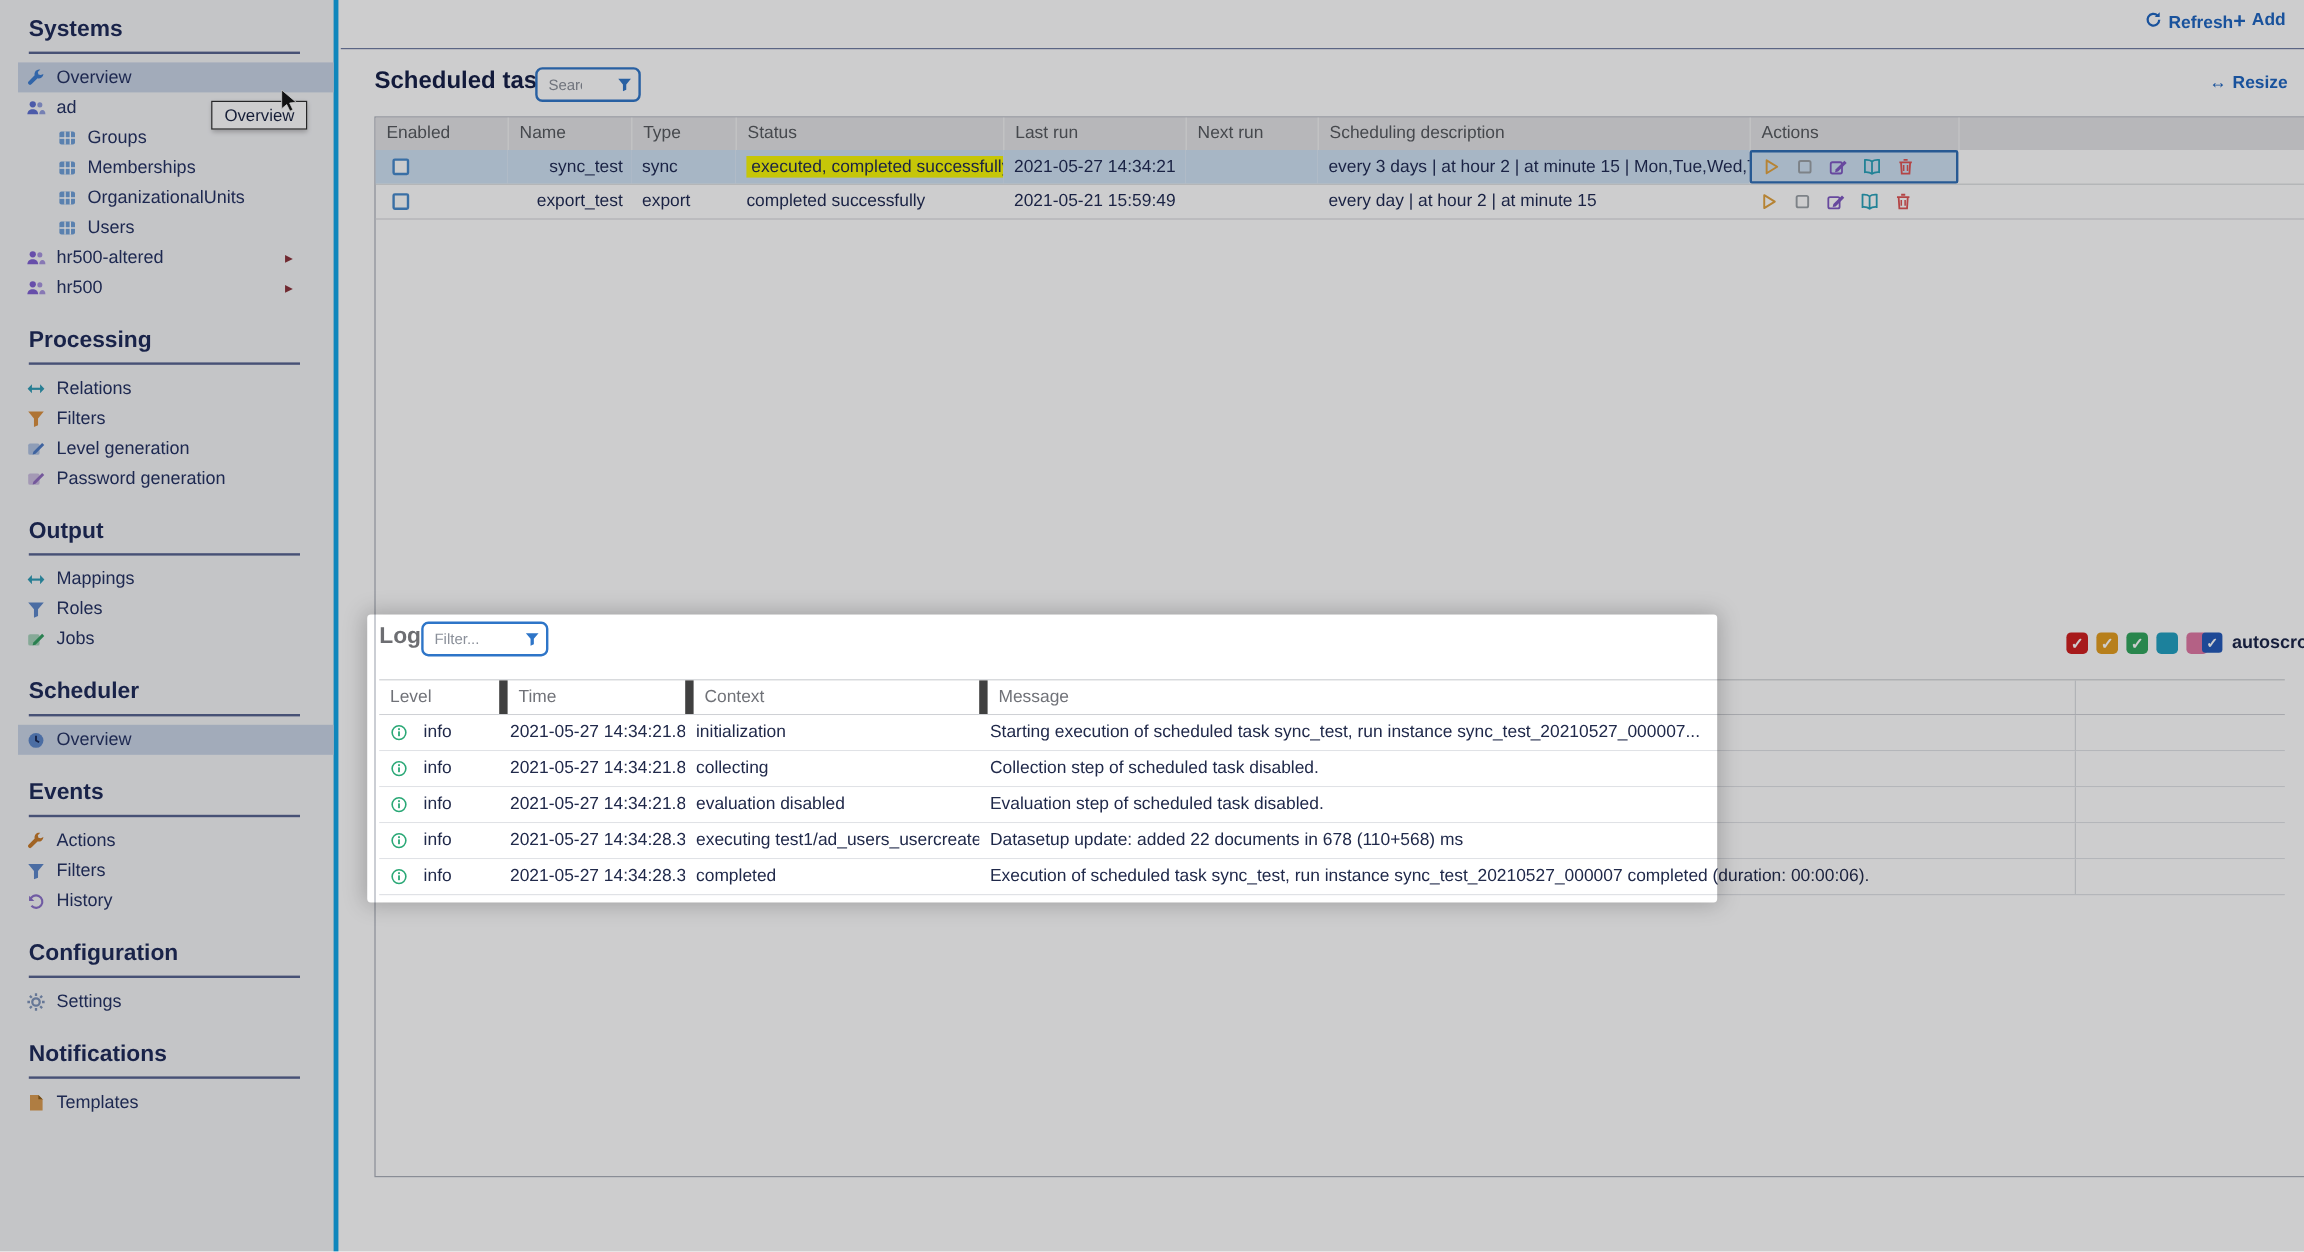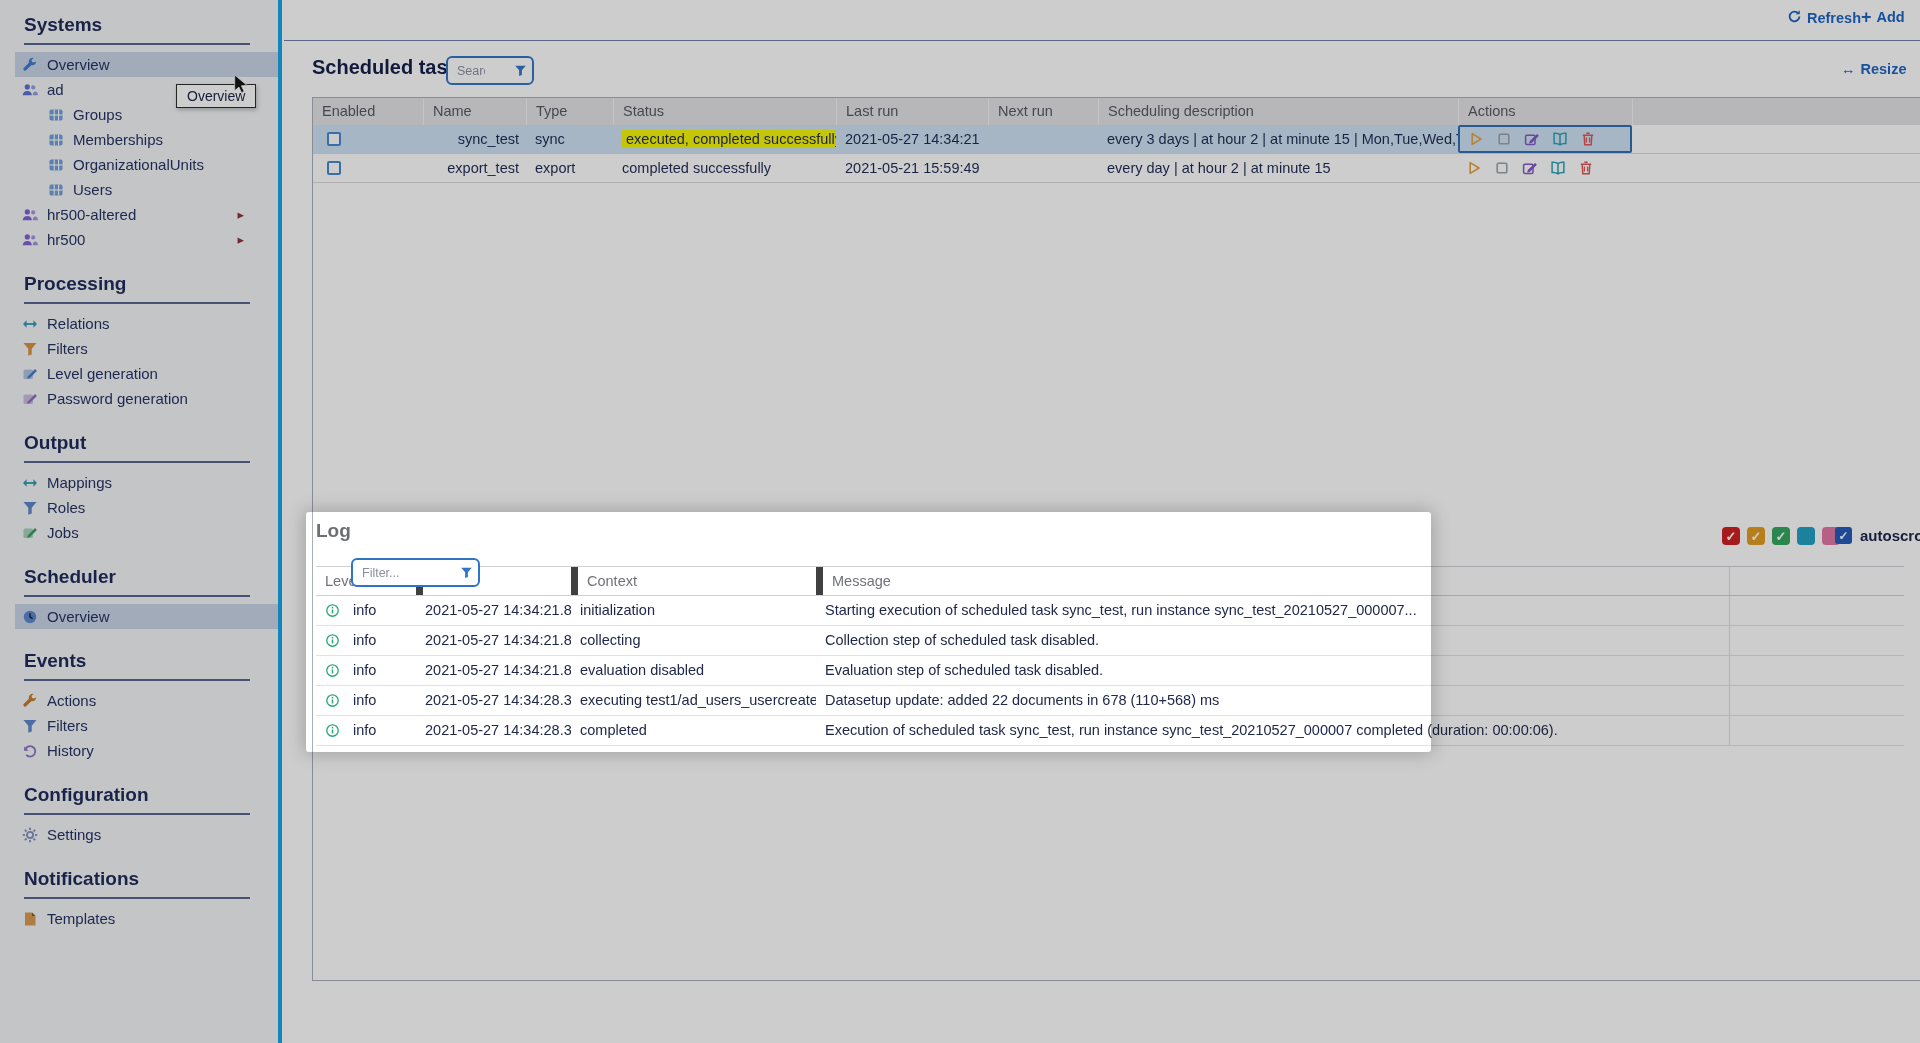--- a/index.html
+++ b/index.html
@@ -31,21 +31,21 @@
   #refresh-btn{left:1787px;top:9px;}
   #add-btn{left:1861px;top:9px;}
   .plus{font-size:18px;line-height:14px;}
   .top-divider{position:absolute;left:284px;top:40px;width:1636px;border-top:1px solid #6f7ba1;}
   .tasks-title{position:absolute;left:312px;top:56px;font-size:20px;font-weight:bold;color:#121d45;}
   #resize-btn{left:1841px;top:61px;}
 
   .filter-wrap{position:absolute;display:flex;align-items:center;border:2px solid #2e75c8;
                border-radius:6px;background:#fff;padding:0 5px 0 7px;box-sizing:border-box;}
   #task-search{left:446px;top:56px;width:88px;height:29px;gap:27px;}
-  #log-filter{left:351px;top:518px;width:129px;height:29px;z-index:2;margin-top:40px;}
+  #log-filter{left:351px;top:518px;width:106px;height:29px;z-index:2;}
   .filter-wrap input{border:none;outline:none;flex:1;min-width:0;font-size:12.5px;
                      font-family:inherit;color:#333;background:transparent;}
   .filter-wrap input::placeholder{color:#8a8f99;}
   .filter-funnel{display:inline-flex;}
 
   
   .tasks-table{position:absolute;left:312px;top:97px;width:1880px;height:884px;
                border:1px solid #a9aeb8;box-sizing:border-box;}
   .t-head,.t-row{display:grid;grid-template-columns:110px 103px 87px 223px 152px 110px 360px 174px 1fr;}
   .t-head{height:27px;background:#e3e4e6;font-size:14.5px;color:#54575c;}

